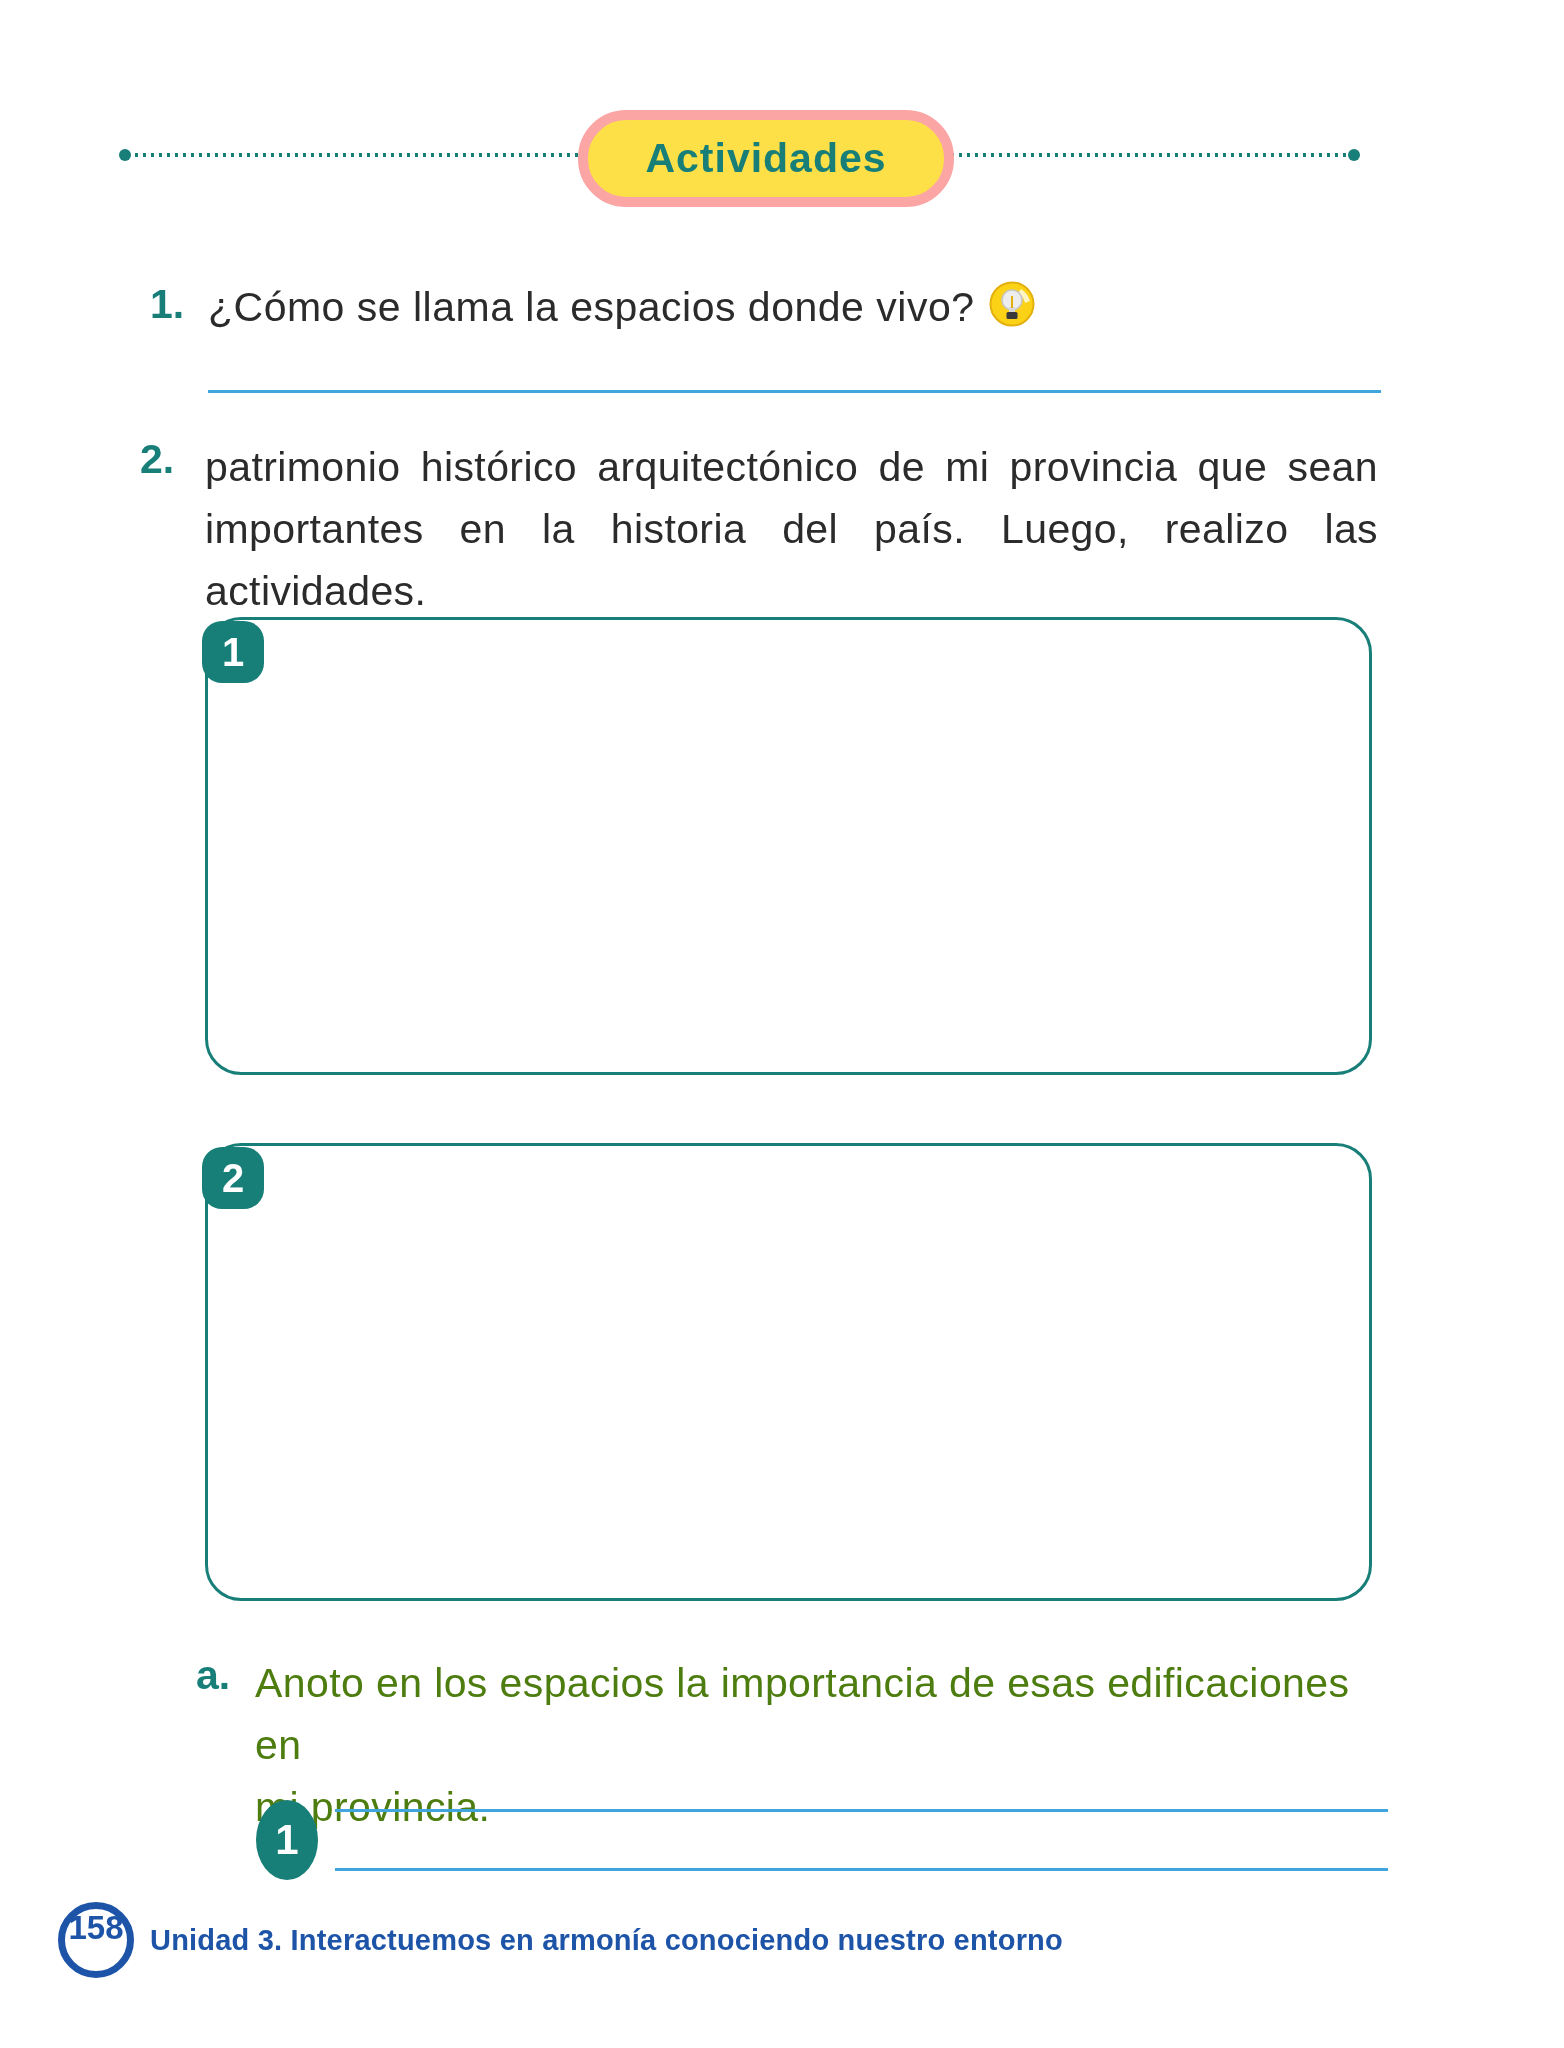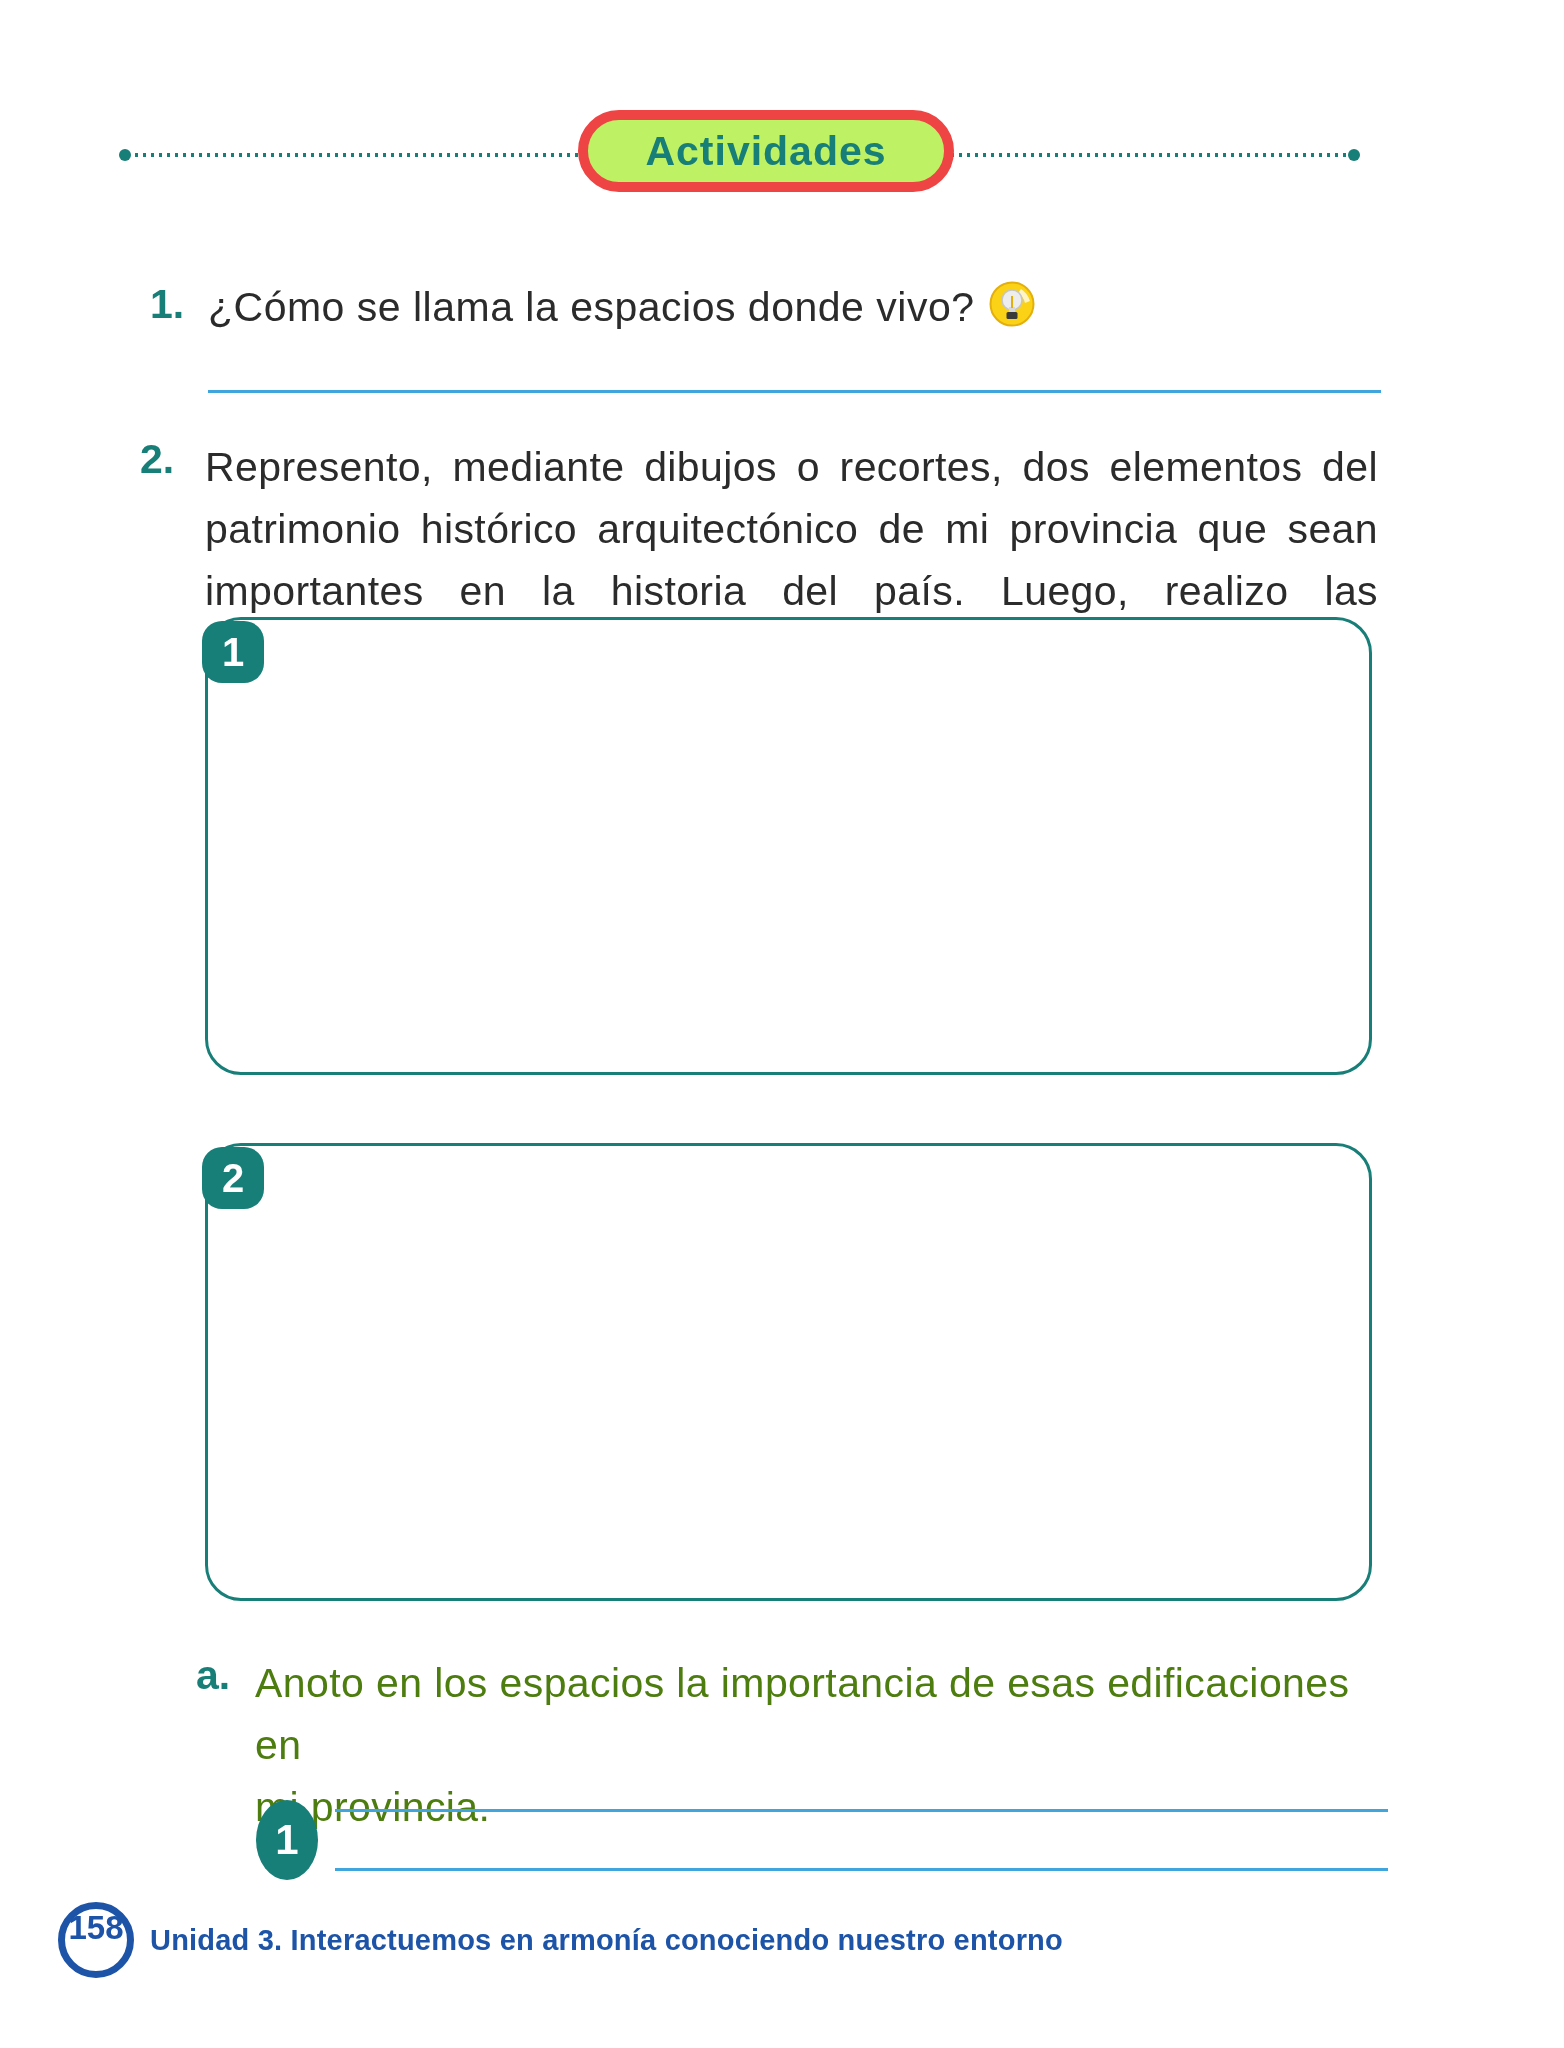--- a/index.html
+++ b/index.html
@@ -16,22 +16,22 @@
     position:absolute;left:127px;top:153px;width:1229px;height:4px;
     background:repeating-linear-gradient(90deg,#177E78 0 3px,transparent 3px 8px);
   }
   .rule-dot{
     position:absolute;top:149px;width:12px;height:12px;border-radius:50%;
     background:#177E78;
   }
   .rule-dot.left{left:119px;}
   .rule-dot.right{left:1348px;}
   .title-pill{
-    position:absolute;left:578px;top:110px;width:376px;height:82px;
-    background:#bef264;border:10px solid #ef4444;border-radius:48px;
+    position:absolute;left:578px;top:110px;width:376px;height:97px;
+    background:#fde047;border:10px solid #fca5a5;border-radius:48px;
     box-sizing:border-box;
     display:flex;align-items:center;justify-content:center;
     z-index:2;
   }
   .title-pill span{
     color:#177E78;font-weight:bold;font-size:41px;letter-spacing:1px;
   }
   
   .q-number{
     position:absolute;color:#177E78;font-weight:bold;font-size:41px;
@@ -114,21 +114,20 @@
       <path d="M32 8 A21.5 21.5 0 0 1 41 20 L36 22 A16 16 0 0 0 29 12 Z" fill="#ffffff" opacity="0.75"></path>
       <circle cx="23" cy="19" r="10" fill="#ededed" stroke="#c6c6c6" stroke-width="1.5"></circle>
       <rect x="20" y="26" width="6" height="6" fill="#d8d8d8"></rect>
       <rect x="17.5" y="31" width="11" height="7" rx="1.5" fill="#3a3a3a"></rect>
       <line x1="23" y1="15" x2="23" y2="27" stroke="#E3AF0C" stroke-width="2"></line>
     </svg></span></div>
   <div class="answer-line q1"></div>
 
   <div class="q-number q2-number">2.</div>
   <div class="q2-block">
-    <div class="q2-line">Represento, mediante dibujos o recortes, dos elementos del</div>
     <div class="q2-line">patrimonio histórico arquitectónico de mi provincia que sean</div>
     <div class="q2-line last">importantes en la historia del país. Luego, realizo las actividades.</div>
   </div>
 
   <div class="draw-box one">
     <div class="box-badge">1</div>
   </div>
 
   <div class="draw-box two">
     <div class="box-badge">2</div>

